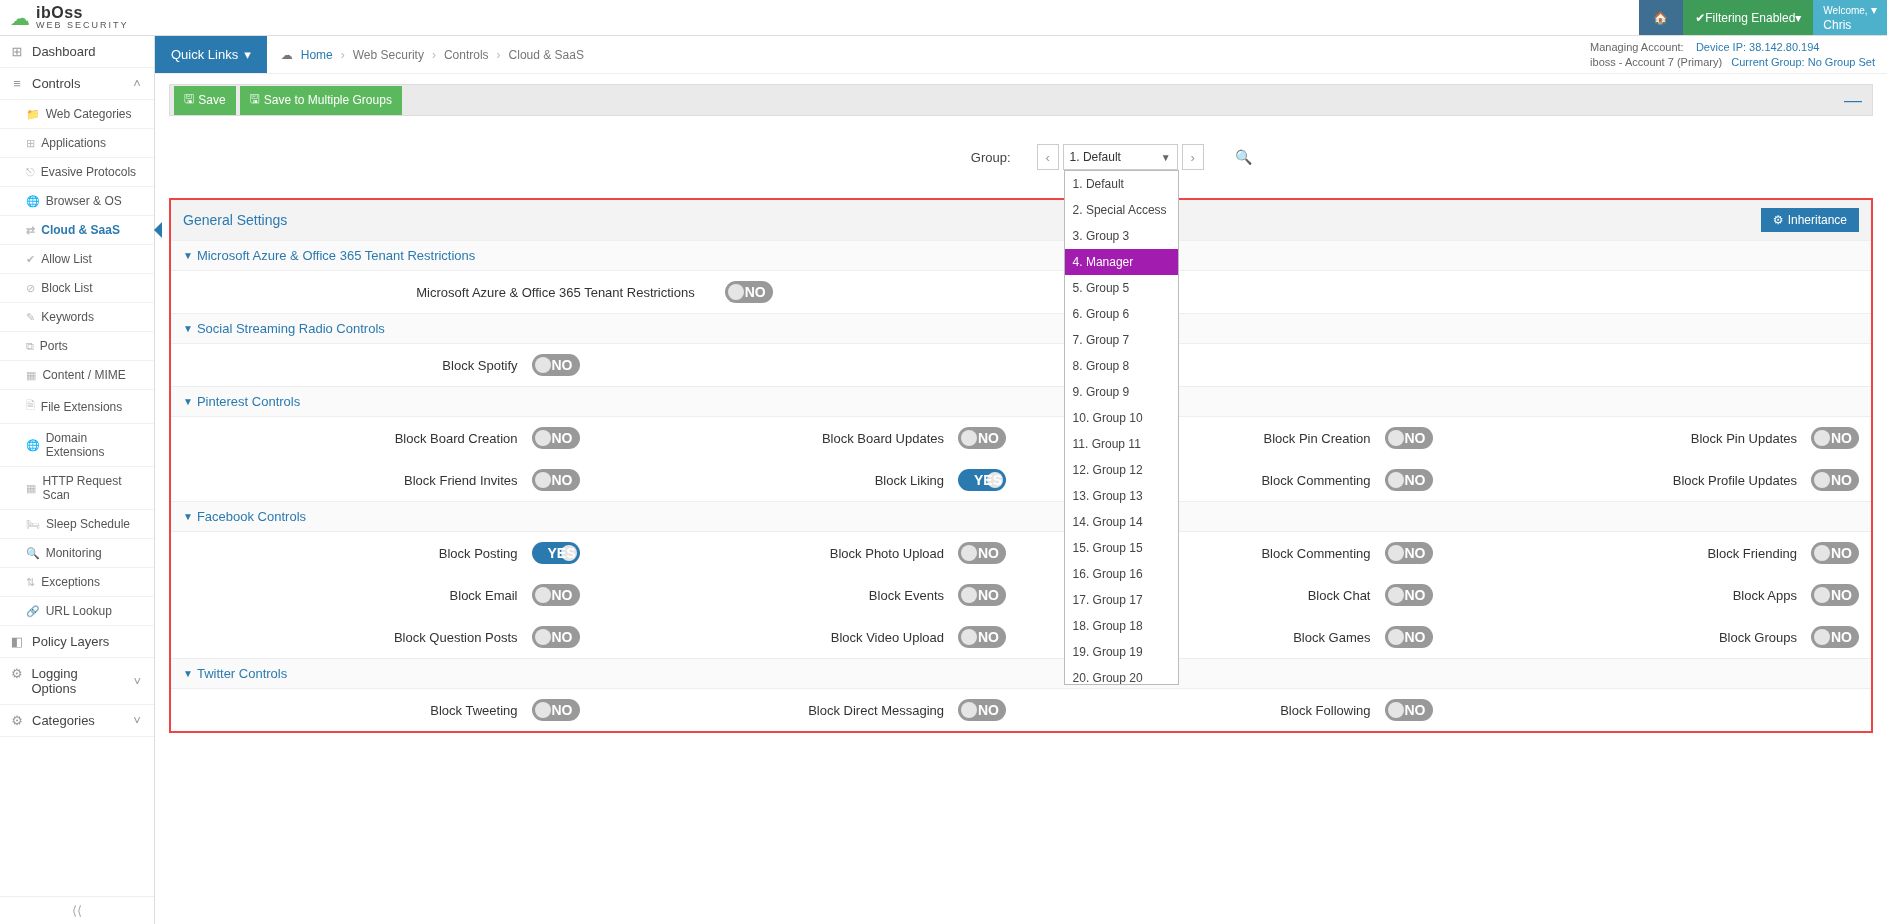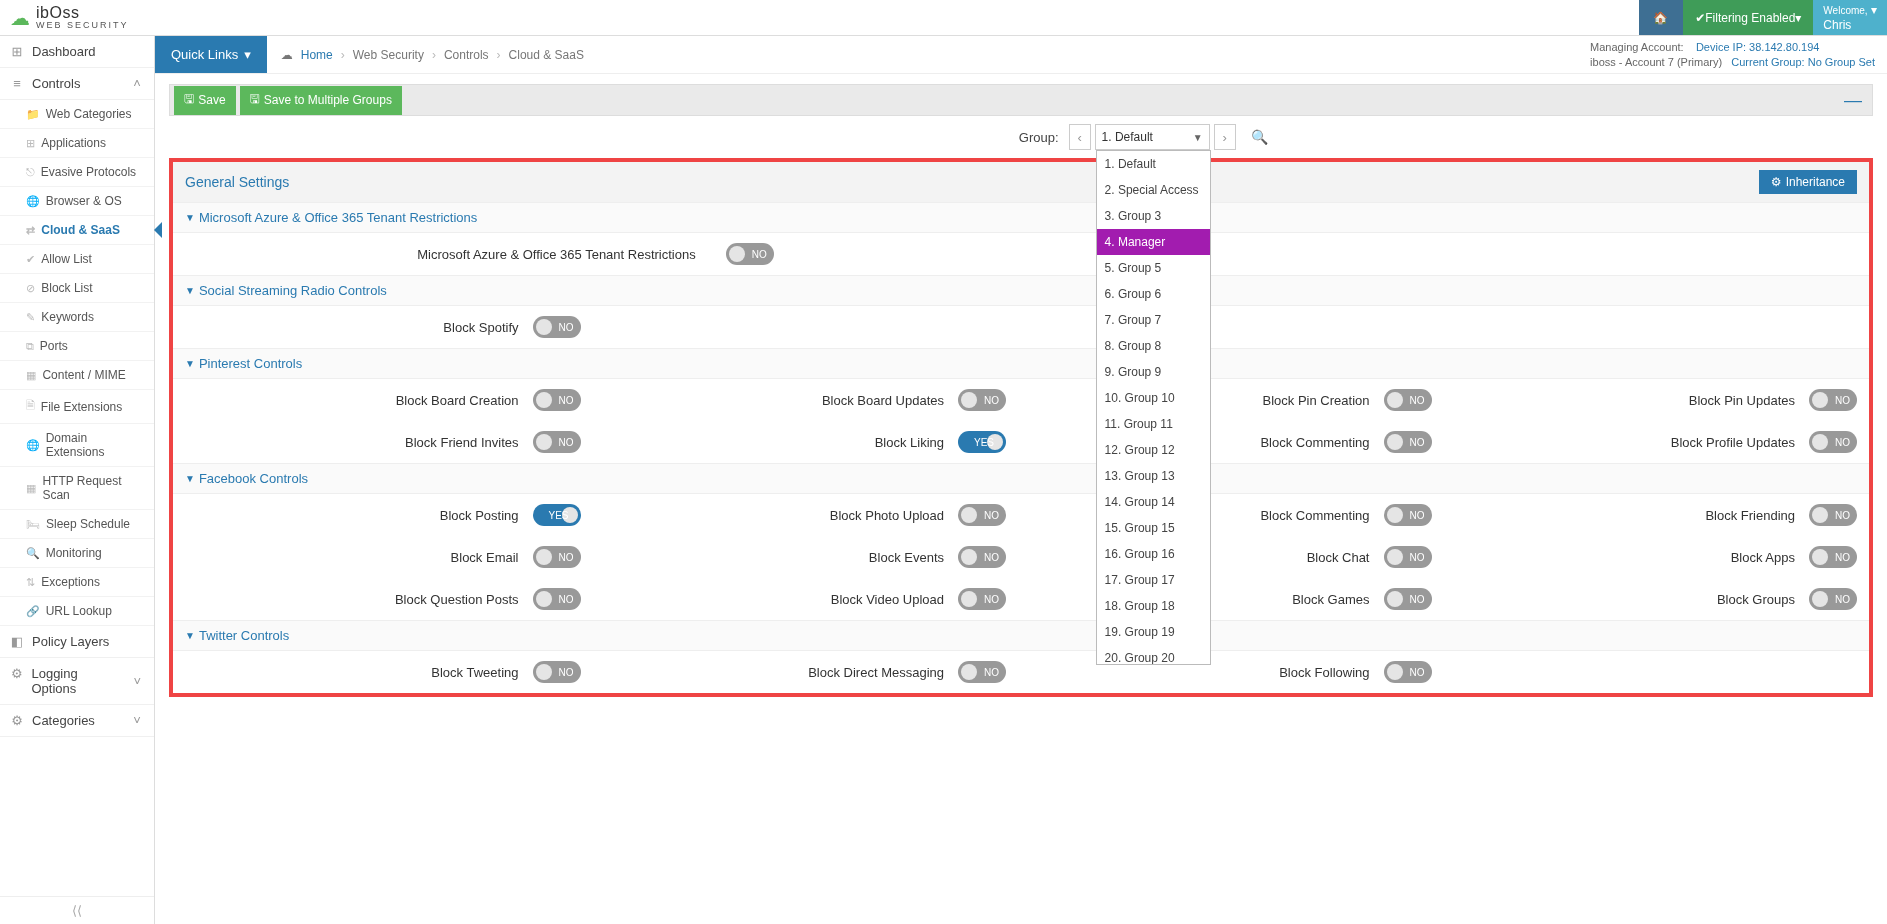--- a/index.html
+++ b/index.html
@@ -1,21 +1,21 @@
 <!DOCTYPE html>
 <html><head>
 <meta charset="utf-8">
 <style>
 *{box-sizing:border-box;margin:0;padding:0;font-family:"Segoe UI",Arial,sans-serif}
 body{background:#fff;color:#333;font-size:13px;overflow:hidden}
 .topbar{display:flex;align-items:center;height:36px;border-bottom:1px solid #ddd;background:#fff}
 .logo{display:flex;align-items:center;padding:0 10px;gap:6px}
 .logo-mark{color:#5cb85c;font-size:20px}
 .logo-txt{line-height:1}
-.logo-txt .t1{font-weight:400;font-size:16px;letter-spacing:.5px}
+.logo-txt .t1{font-weight:700;font-size:16px;letter-spacing:.5px}
 .logo-txt .t2{font-size:9px;letter-spacing:2px;color:#555}
 .top-right{margin-left:auto;display:flex;height:100%}
 .tp-btn{display:flex;align-items:center;justify-content:center;padding:0 12px;color:#fff;font-size:12px;cursor:pointer}
 .tp-home{background:#3e6f93;width:44px}
 .tp-filter{background:#3f9c58}
 .tp-welcome{background:#4eb1cc;padding:7px 10px;line-height:1.2}
 .tp-welcome .sm{font-size:10px}
 
 .shell{display:flex;height:calc(100vh - 36px)}
 .sidebar{width:155px;background:#fff;border-right:1px solid #ddd;display:flex;flex-direction:column}
@@ -38,51 +38,51 @@
 .acct .blue{color:#2a7ab0}
 
 .content{flex:1;overflow:auto;padding:10px 14px 40px}
 .page-title{color:#2a7ab0;font-size:22px;font-weight:400;margin:4px 0 10px;display:flex;align-items:center}
 .help{margin-left:auto;background:#2a7ab0;color:#fff;width:22px;height:22px;border-radius:50%;display:flex;align-items:center;justify-content:center;font-weight:700;cursor:pointer}
 
 .savebar{background:#eaeaea;height:32px;display:flex;align-items:center;padding:0 4px;gap:4px;border:1px solid #ddd}
 .btn-green{background:#5cb85c;color:#fff;padding:4px 10px;font-size:12px;border:none;cursor:pointer;display:flex;align-items:center;gap:4px}
 .savebar .min{margin-left:auto;color:#2a7ab0;font-size:18px;padding:0 6px;cursor:pointer}
 
-.grouprow{display:flex;align-items:center;gap:10px;padding:8px 8px}
+.grouprow{display:flex;align-items:center;gap:26px;padding:28px 8px}
 .grouprow .lbl{margin-left:auto;color:#444}
 .grpsel-wrap{display:flex;align-items:center;gap:4px;position:relative}
 .nav-btn{width:22px;height:26px;border:1px solid #ccc;background:#fff;display:flex;align-items:center;justify-content:center;color:#999;cursor:pointer}
 .grpsel{width:115px;height:26px;border:1px solid #ccc;padding:0 6px;font-size:12px;position:relative;display:flex;align-items:center;cursor:pointer;background:#fff}
 .grpsel .caret{margin-left:auto;color:#666;font-size:10px}
 .srch{color:#999;font-size:14px;cursor:pointer;padding:0 6px}
 
 .dropdown{position:absolute;top:26px;left:27px;width:115px;background:#fff;border:1px solid #bbb;max-height:515px;overflow-y:scroll;z-index:50}
 .dropdown::-webkit-scrollbar{width:12px}
 .dropdown::-webkit-scrollbar-track{background:#eee}
 .dropdown::-webkit-scrollbar-thumb{background:#ccc}
 .dd-item{padding:6px 8px;font-size:12px;color:#444;cursor:pointer}
 .dd-item.sel{background:#a21caf;color:#fff}
 
-.panel{border:4px solid #ef4444;margin-bottom:22px}
+.panel{border:2px solid #ef4444;margin-bottom:22px}
 .panel-hd{background:#f3f3f3;padding:8px 12px;color:#2a7ab0;font-size:14px;display:flex;align-items:center}
 .inh-btn{margin-left:auto;background:#2a7ab0;color:#fff;padding:5px 12px;font-size:12px;border:none;cursor:pointer;display:flex;align-items:center;gap:4px}
 
 .sect-hd{background:#fafafa;border:1px solid #eee;border-left:none;border-right:none;padding:7px 12px;color:#2a7ab0;font-size:13px;display:flex;align-items:center;gap:4px;cursor:pointer}
 .sect-hd .chev{font-size:10px}
 .sect-body{padding:10px 12px}
 .ctl-grid{display:grid;grid-template-columns:repeat(4,1fr);gap:20px 30px}
 .ctl{display:flex;align-items:center;justify-content:flex-end;gap:14px}
 .ctl-lbl{color:#333;font-size:13px;text-align:right}
 .ctl.single{grid-column:1/2}
 .ctl.wide{grid-column:1/3;justify-content:center;gap:30px}
 
 .tog{width:48px;height:22px;border-radius:11px;background:#999;position:relative;cursor:pointer;display:flex;align-items:center}
 .tog .knob{width:16px;height:16px;border-radius:50%;background:#e5e5e5;position:absolute;left:3px}
-.tog .txt{color:#fff;font-size:10px;font-weight:400;position:absolute;right:7px}
+.tog .txt{color:#fff;font-size:14px;font-weight:700;position:absolute;right:7px}
 .tog.on{background:#2a7ab0}
 .tog.on .knob{left:auto;right:3px}
 .tog.on .txt{left:16px;right:auto}
 </style>
 </head>
 <body>
 
 <div class="topbar">
   <div class="logo">
     <span class="logo-mark">☁</span>

